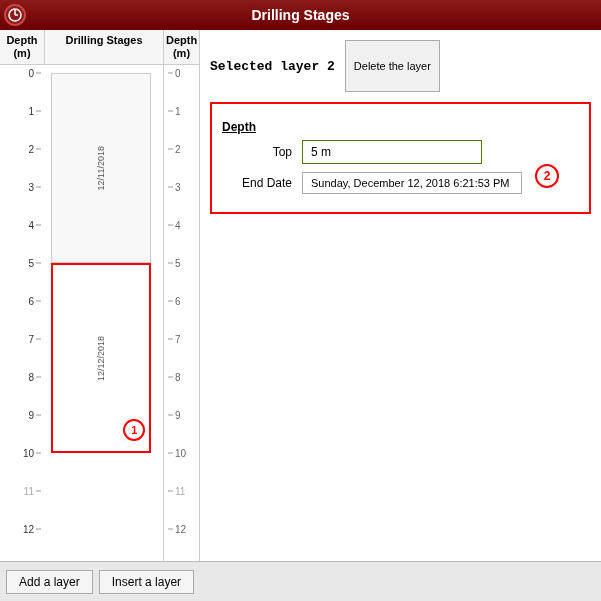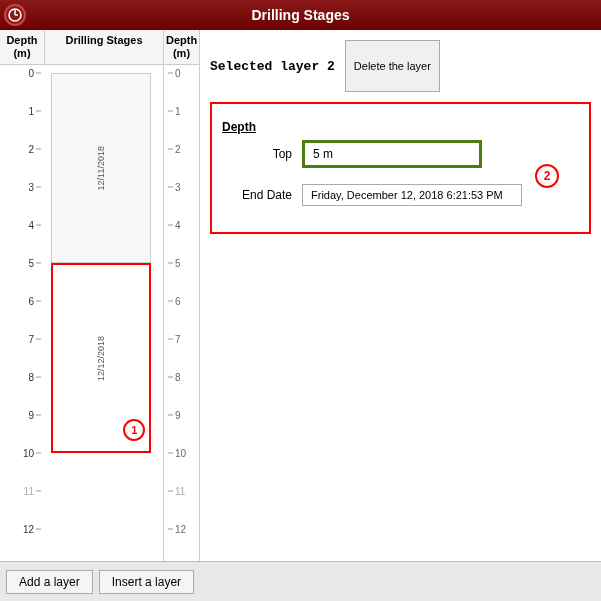--- a/index.html
+++ b/index.html
@@ -228,21 +228,21 @@
       font-size: 12px;
       font-weight: bold;
       text-decoration: underline;
       margin-bottom: 6px;
       margin-top: 6px;
     }
 
     .field-row {
       display: flex;
       align-items: center;
-      margin-bottom: 16px;
+      margin-bottom: 8px;
     }
 
     .field-label {
       width: 80px;
       text-align: right;
       padding-right: 10px;
       font-size: 12px;
     }
 
     .field-value {
@@ -448,29 +448,29 @@
     </div>
 
     <div class="layer-details-box">
 
       <div class="circle-badge-2">2</div>
 
       <div class="section-label">Depth</div>
 
       <div class="field-row">
         <span class="field-label">Top</span>
-        <div class="field-value" style="border:3px solid #4d7c0f; min-width:180px; padding:4px 8px;">5 m</div>
+        <div class="field-value" style="border:1px solid #4d7c0f; min-width:180px; padding:4px 8px;">5 m</div>
       </div>
 
 
 
 
       <div class="field-row">
         <span class="field-label">End Date</span>
-        <div class="field-value" style="border:1px solid #aaa; min-width:220px; padding:4px 8px; font-size:11px;">Friday, December 12, 2018 6:21:53 PM</div>
+        <div class="field-value" style="border:1px solid #aaa; min-width:220px; padding:4px 8px; font-size:11px;">Sunday, December 12, 2018 6:21:53 PM</div>
       </div>
     </div>
   </div>
 
 </div>
 
 <div class="bottom-toolbar">
   <button class="toolbar-btn">Add a layer</button>
   <button class="toolbar-btn">Insert a layer</button>
 </div>

